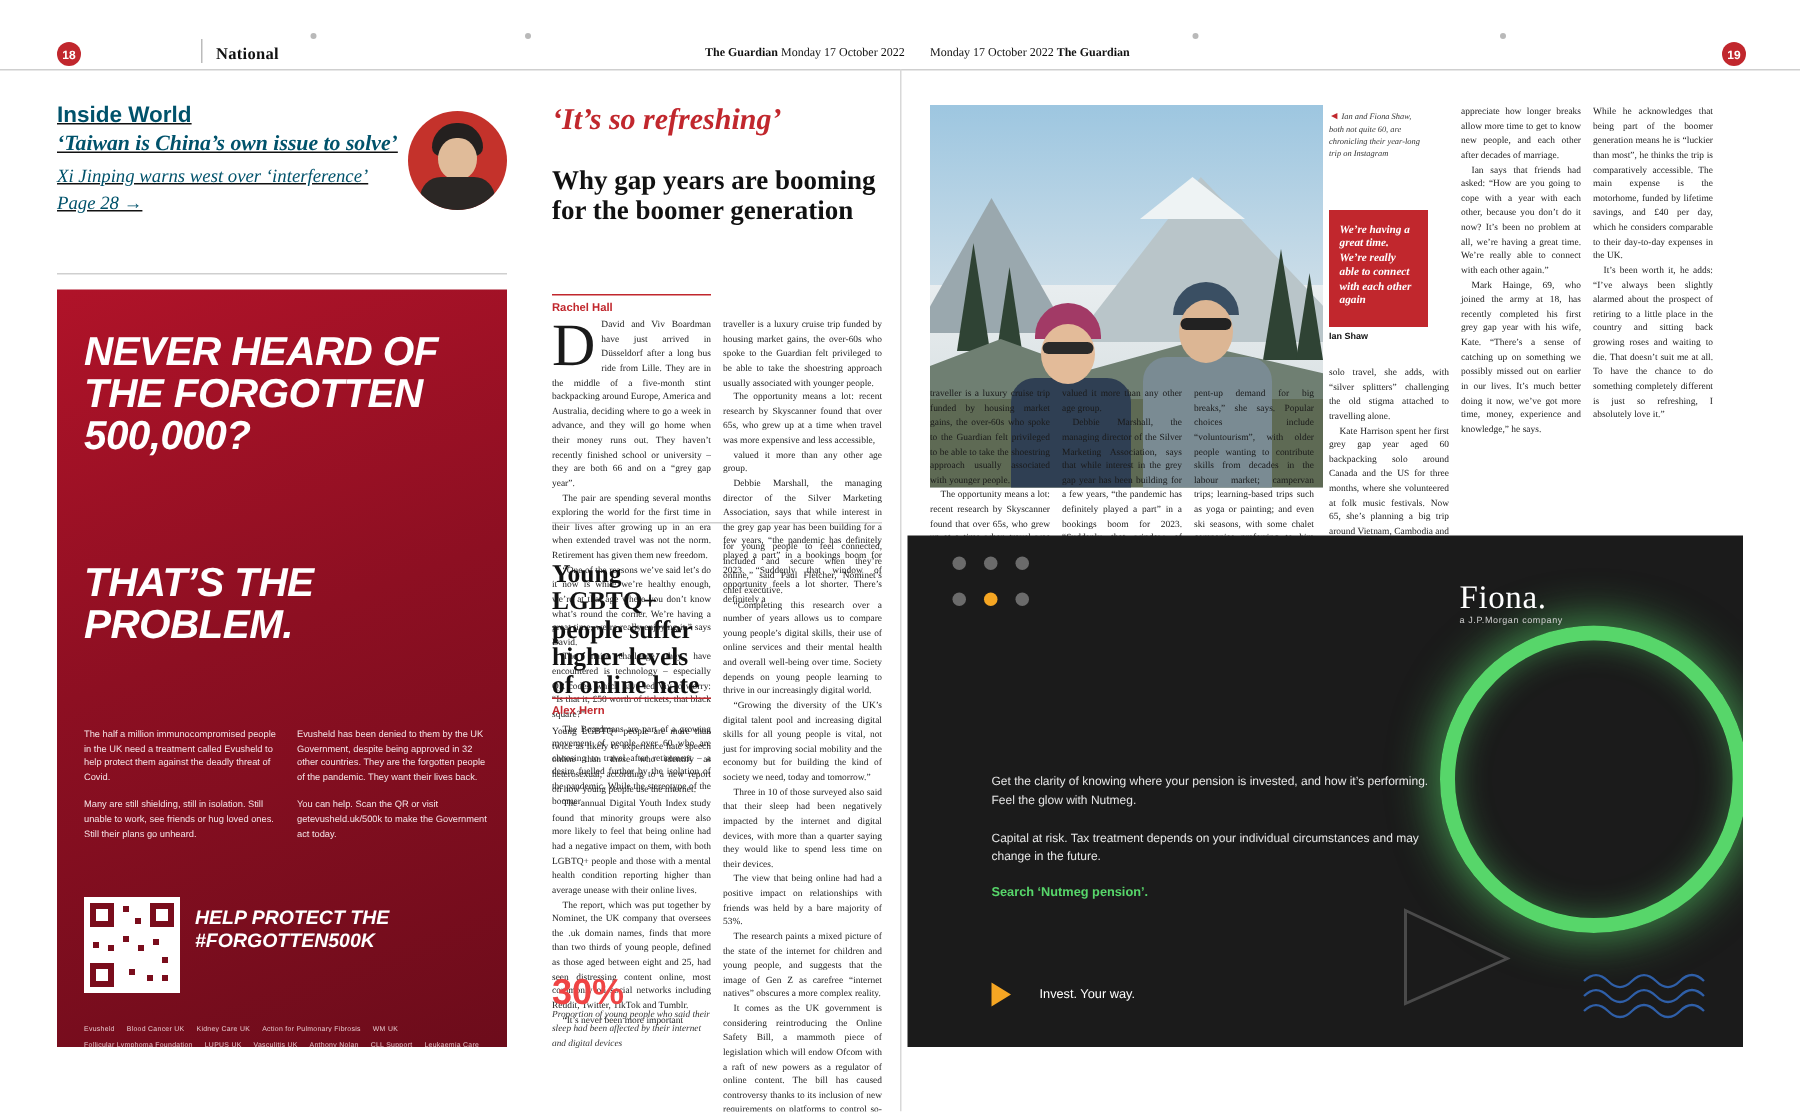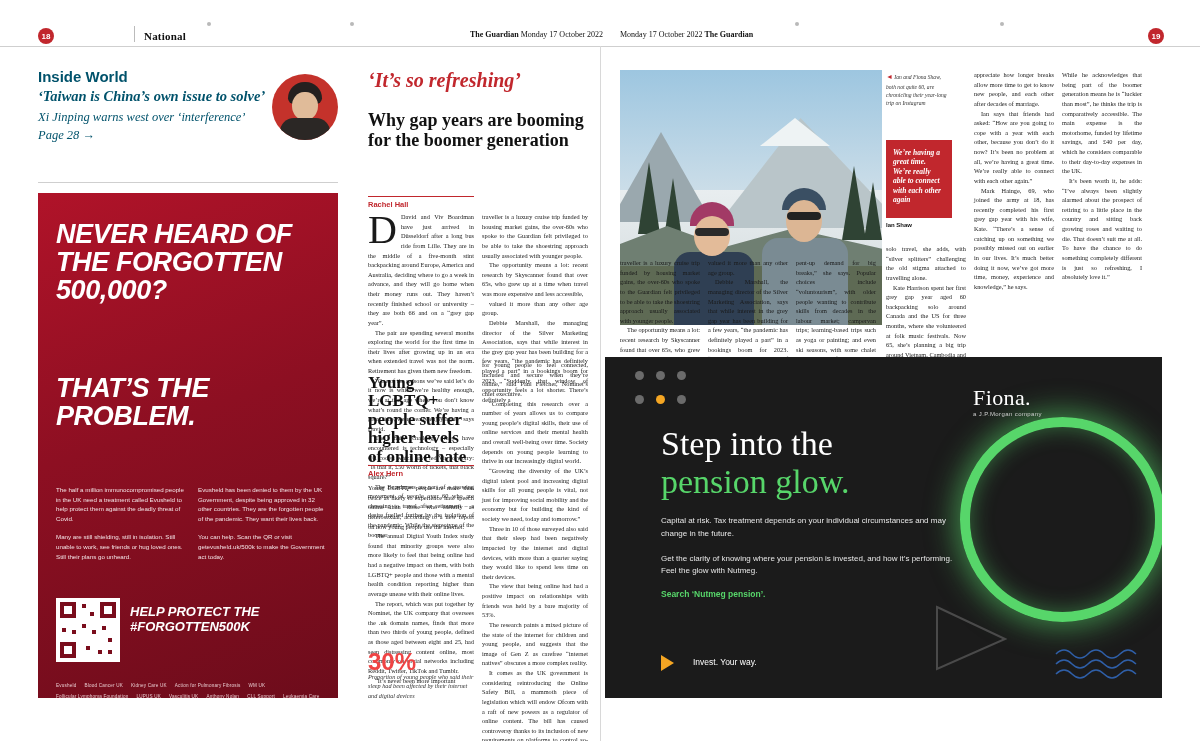--- a/index.html
+++ b/index.html
@@ -36,21 +36,21 @@
   .mast-left-c{left:470px;}
   .mast-right-c{left:620px;}
   .mast-dot{position:absolute;width:4px;height:4px;border-radius:50%;background:#b9b9b9;top:22px;}
   .d1{left:207px;} .d2{left:350px;} .d3{left:795px;} .d4{left:1000px;}
 
   
   .gutter{position:absolute;left:600px;top:46px;width:1px;height:695px;background:#d8d8d8;}
 
   
   .inside-world{
-    position:absolute;left:38px;top:68px;width:230px;
+    position:absolute;left:38px;top:68px;width:230px;text-decoration:underline;
   }
   .iw-title{
     font-family:"Liberation Sans",sans-serif;
     font-weight:bold;font-size:15px;color:#00526b;line-height:1.15;
   }
   .iw-head{
     font-family:"Liberation Serif",serif;font-style:italic;font-weight:bold;
     font-size:14.5px;color:#00526b;line-height:1.2;margin-top:3px;
   }
   .iw-sub{
@@ -480,27 +480,23 @@
       <span class="dot"></span>
       <span class="dot"></span>
       <span class="dot"></span>
     </div>
     <div class="dots2">
       <span class="dot"></span>
       <span class="dot amber"></span>
       <span class="dot"></span>
     </div>
     <div class="glow-ring"></div>
-    <h2>
-      <span>Step into the</span><br>
-      <span class="glow">pension glow.</span>
-    </h2>
     <div class="body">
+      <p>Get the clarity of knowing where your pension is invested, and how it’s performing. Feel the glow with Nutmeg.</p>
       <p>Capital at risk. Tax treatment depends on your individual circumstances and may change in the future.</p>
-      <p>Get the clarity of knowing where your pension is invested, and how it’s performing. Feel the glow with Nutmeg.</p>
     </div>
     <div class="search">Search ‘Nutmeg pension’.</div>
     <div class="brand">Fiona.</div>
     <div class="brand-sub">a J.P.Morgan company</div>
     <div class="play"></div>
     <div class="invest">Invest. Your way.</div>
     <svg class="tri-outline" viewBox="0 0 72 66">
       <polygon points="2,2 70,34 2,64" fill="none" stroke="#4a4a4a" stroke-width="2"></polygon>
     </svg>
     <svg class="waves" width="90" height="36" viewBox="0 0 90 36">

